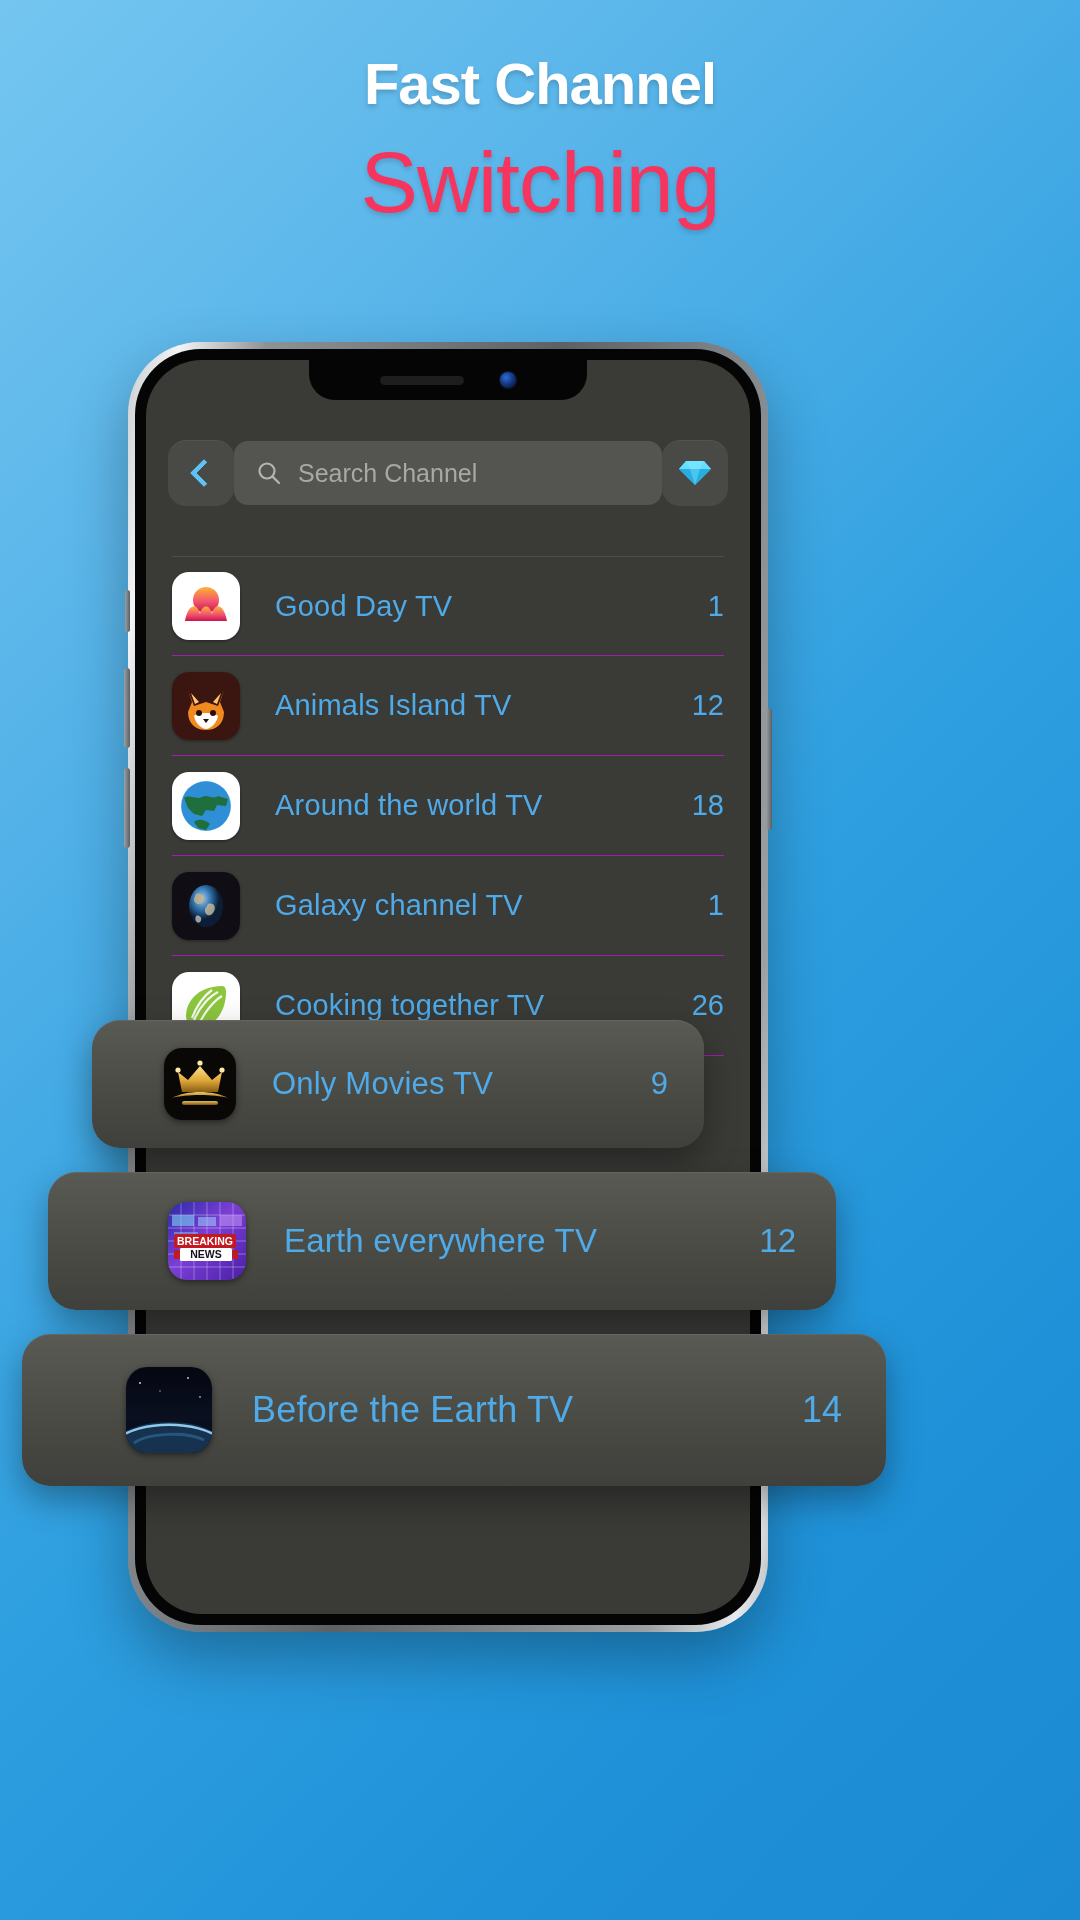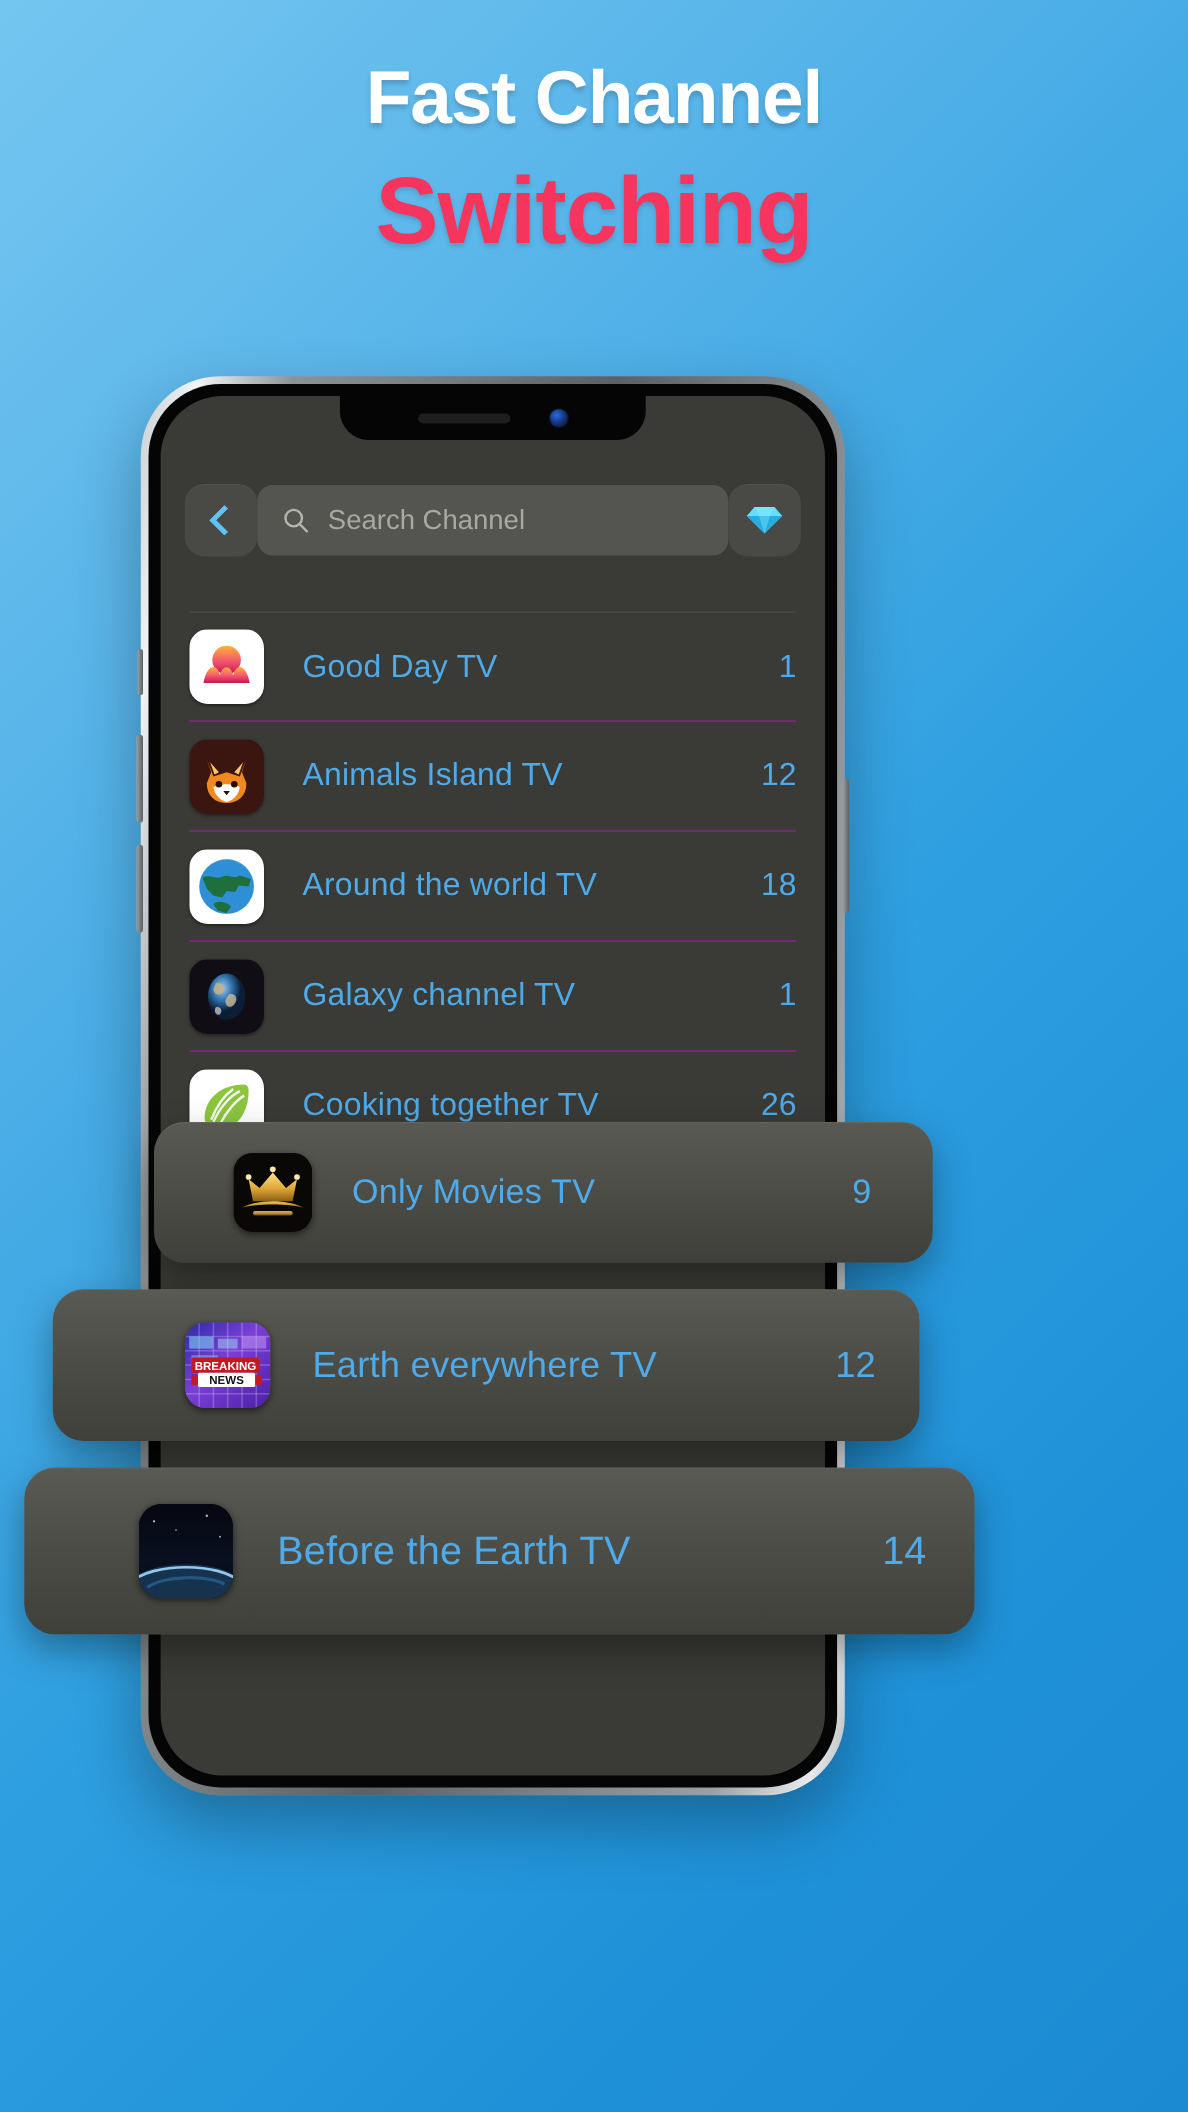--- a/index.html
+++ b/index.html
@@ -18,31 +18,31 @@
 
   
   .headline {
     position: absolute;
     top: 54px; left: 0; right: 0;
     text-align: center;
     line-height: 1.05;
   }
   .headline .line1 {
     display: block;
-    font-size: 68px;
+    font-size: 58px;
     font-weight: bold;
     color: #ffffff;
     letter-spacing: -1px;
     text-shadow: 0 3px 5px rgba(0,0,0,0.18);
   }
   .headline .line2 {
     display: block;
     margin-top: 22px;
     font-size: 86px;
-    font-weight: bold;
+    font-weight: normal;
     color: #f5355e;
     letter-spacing: -1px;
     text-shadow: 0 3px 5px rgba(0,0,0,0.15);
   }
 
   
   #phone {
     position: absolute;
     left: 128px; top: 342px;
     width: 640px; height: 1290px;
@@ -200,21 +200,21 @@
     align-items: center;
     background: linear-gradient(180deg,#5a5a55 0%,#4b4b46 55%,#3f3f3b 100%);
     border-radius: 28px;
     box-shadow: 0 14px 34px rgba(0,0,0,0.34), inset 0 1px 0 rgba(255,255,255,0.07);
     z-index: 40;
   }
   .float-card .row-icon { box-shadow: 0 2px 6px rgba(0,0,0,0.5); }
   .float-card .row-name { color: #4eaae8; white-space: nowrap; }
   .float-card .row-num { color: #4eaae8; }
 
-  #card-0 { left: 92px; top: 1020px; width: 708px; height: 128px; padding: 0 56px 0 72px; margin-left: 48px; }
+  #card-0 { left: 92px; top: 1020px; width: 612px; height: 128px; padding: 0 36px 0 72px; }
   #card-0 .row-icon { width: 72px; height: 72px; border-radius: 18px; }
   #card-0 .row-name { font-size: 31px; margin-left: 36px; }
   #card-0 .row-num  { font-size: 31px; }
 
   #card-1 { left: 48px; top: 1172px; width: 788px; height: 138px; padding: 0 40px 0 120px; }
   #card-1 .row-icon { width: 78px; height: 78px; border-radius: 19px; }
   #card-1 .row-name { font-size: 33px; margin-left: 38px; }
   #card-1 .row-num  { font-size: 33px; }
 
   #card-2 { left: 22px; top: 1334px; width: 864px; height: 152px; padding: 0 44px 0 104px; }

